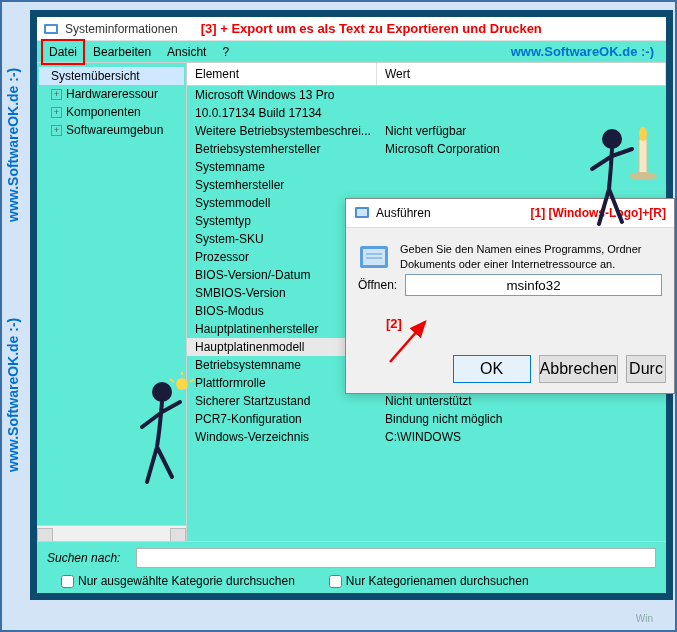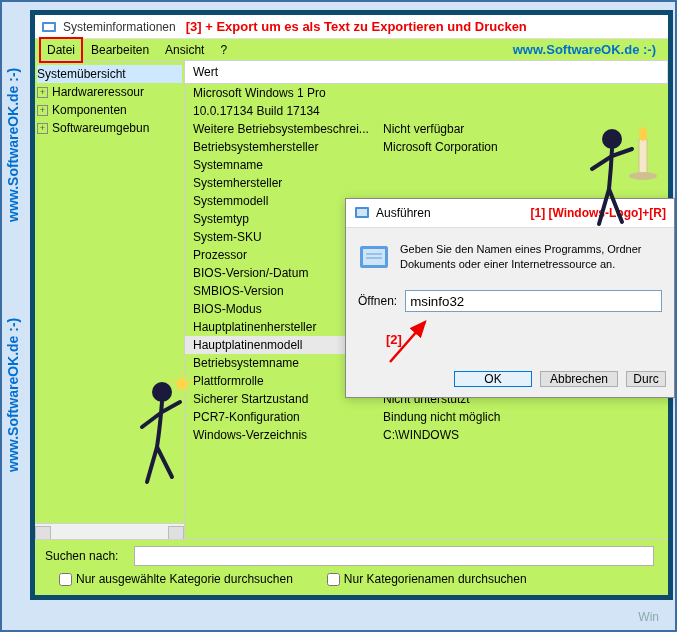--- a/index.html
+++ b/index.html
@@ -1,67 +1,67 @@
 <!DOCTYPE html>
 <html><head>
 <meta charset="utf-8">
 <style>
 * { margin: 0; padding: 0; box-sizing: border-box; font-family: "Segoe UI", Tahoma, sans-serif; }
 body { width: 677px; height: 632px; background: #d4e4f7; border: 2px solid #3a6ea5; position: relative; overflow: hidden; }
-.window { position: absolute; left: 28px; top: 8px; right: 2px; bottom: 30px; background: #bef264; border: 5px solid #0c4a6e; }
+.window { position: absolute; left: 28px; top: 8px; right: 2px; bottom: 30px; background: #5eead4; border: 7px solid #0c4a6e; }
 .titlebar { height: 24px; background: #fff; display: flex; align-items: center; padding: 2px 6px; border-bottom: 1px solid #e0e0e0; }
 .titlebar-icon { width: 16px; height: 16px; margin-right: 6px; }
 .titlebar-text { font-size: 12px; color: #333; }
-.titlebar-hint { font-size: 13px; font-weight: bold; color: #e00; margin-left: 10px; }
+.titlebar-hint { font-size: 13px; font-weight: bold; color: #e00; margin-left: 23px; }
 .menubar { height: 22px; display: flex; align-items: center; padding: 0 4px; border-bottom: 1px solid #d0d0d0; font-size: 12px; }
 .menu-item { padding: 12px 8px; cursor: default; }
 .menu-item.hl { border: 2px solid #e00; padding: 4px 6px; }
 .menubar-link { margin-left: auto; margin-right: 8px; color: #0070d0; font-size: 13px; font-weight: bold; }
 .content { display: flex; height: 478px; }
 .tree { width: 150px; border-right: 1px solid #d0d0d0; padding: 4px 2px; font-size: 12px; overflow: hidden; position: relative; }
-.tree-item { padding: 2px 0; white-space: nowrap; display: flex; align-items: center; }
+.tree-item { padding: 2px 12px; white-space: nowrap; display: flex; align-items: center; }
 .tree-item.sel { background: #cde8ff; }
 .tree-exp { display: inline-block; width: 11px; height: 11px; border: 1px solid #888; text-align: center; line-height: 9px; font-size: 9px; margin-right: 4px; color: #555; }
 .list { flex: 1; font-size: 12px; overflow: hidden; position: relative; }
 .list-header { display: flex; border-bottom: 1px solid #d0d0d0; background: #fff; }
 .list-header > div { padding: 4px 8px; border-right: 1px solid #e0e0e0; }
 .col-el { width: 190px; }
 .col-val { flex: 1; }
 .list-row { display: flex; }
 .list-row > div { padding: 2px 8px; white-space: nowrap; overflow: hidden; }
 .list-row.sel { background: #e8e8e8; }
 .bottom-scroll { height: 16px; background: #f0f0f0; border-top: 1px solid #d0d0d0; position: relative; }
 .bottom-scroll::before, .bottom-scroll::after { content: ""; position: absolute; top: 2px; width: 14px; height: 12px; background: #e0e0e0; border: 1px solid #bbb; }
 .bottom-scroll::before { left: 0; } .bottom-scroll::after { right: 0; }
 .search-area { padding: 6px 10px; border-top: 1px solid #d0d0d0; font-size: 12px; }
 .search-row { display: flex; align-items: center; margin-bottom: 6px; }
-.search-row label { margin-right: 16px; }
+.search-row label { margin-right: 16px; font-style: italic; }
 .search-row input[type=text] { flex: 1; max-width: 520px; border: 1px solid #b0b0b0; height: 20px; padding: 0 4px; }
 .checks { display: flex; gap: 20px; }
 .checks label { display: flex; align-items: center; gap: 4px; padding-left: 14px; }
 .checks input { width: 13px; height: 13px; }
 
 .run-dialog { position: absolute; right: 0; top: 196px; width: 330px; background: #f0f0f0; border: 1px solid #888; box-shadow: 0 2px 10px rgba(0,0,0,.2); font-size: 12px; }
 .run-title { background: #fff; padding: 6px 8px; display: flex; align-items: center; border-bottom: 1px solid #ddd; }
 .run-title-hint { color: #e00; font-weight: bold; margin-left: auto; font-size: 12px; }
 .run-body { padding: 14px 12px 10px; }
-.run-desc { display: flex; gap: 10px; margin-bottom: 16px; }
+.run-desc { display: flex; gap: 10px; }
 .run-icon { width: 32px; height: 32px; flex-shrink: 0; }
 .run-desc-text { font-size: 11px; line-height: 1.4; }
 .run-input-row { display: flex; align-items: center; gap: 8px; margin-bottom: 20px; }
-.run-input-row input { flex: 1; border: 1px solid #7a9ebd; height: 22px; padding: 0 4px; background: #fff; color: #000; }
+.run-input-row input { flex: 1; border: 1px solid #7a9ebd; height: 22px; padding: 0 4px; background: #fff; color: #000; text-align: center; }
 .run-input-row input::selection { background: #0078d7; color: #fff; }
 .run-hint2 { color: #e00; font-weight: bold; font-size: 13px; margin: 0 0 6px 28px; }
 .run-buttons { display: flex; gap: 8px; justify-content: flex-end; padding: 8px 8px 10px; }
-.run-buttons button { min-width: 78px; height: 16px; border: 1px solid #adadad; background: #e1e1e1; font-size: 12px; cursor: default; }
+.run-buttons button { min-width: 78px; height: 28px; border: 1px solid #adadad; background: #e1e1e1; font-size: 16px; cursor: default; }
 .run-buttons button.primary { border: 1px solid #0078d7; background: #e5f1fb; }
 
 .side-text { position: absolute; left: 3px; top: 230px; transform: rotate(-90deg); transform-origin: left top; color: #0070d0; font-size: 14px; font-weight: bold; white-space: nowrap; }
 .side-text2 { left: 3px; top: 470px; }
-.bottom-text { position: absolute; right: 16px; bottom: 6px; color: #8aa; font-size: 12px; }
+.bottom-text { position: absolute; right: 22px; bottom: 6px; color: #8aa; font-size: 10px; }
 
 .figure { position: absolute; pointer-events: none; }
 .fig1 { left: 120px; top: 370px; width: 90px; }
 .fig2 { right: 8px; top: 112px; width: 90px; }
 
 svg.arrow { position: absolute; pointer-events: none; }
 </style>
 </head>
 <body>
 
@@ -102,25 +102,26 @@
           </div>
           <div class="tree-item">
             <span class="tree-exp">+</span>
             <span>Softwareumgebun</span>
           </div>
         </div>
       <div class="bottom-scroll" style="position:absolute;left:0;right:0;bottom:0"></div>
     </div>
     <div class="list">
       <div class="list-header">
+        <div class="col-el">Element</div>
         <div class="col-val">Wert</div>
       </div>
       <div id="list-rows">
           <div class="list-row">
-            <div class="col-val">Microsoft Windows 1 Pro</div>
+            <div class="col-val">Microsoft Windows 13 Pro</div>
           </div>
           <div class="list-row">
             <div class="col-val">10.0.17134 Build 17134</div>
           </div>
           <div class="list-row">
             <div class="col-el">Weitere Betriebsystembeschrei...</div>
             <div class="col-val">Nicht verfügbar</div>
           </div>
           <div class="list-row">
             <div class="col-el">Betriebsystemhersteller</div>

